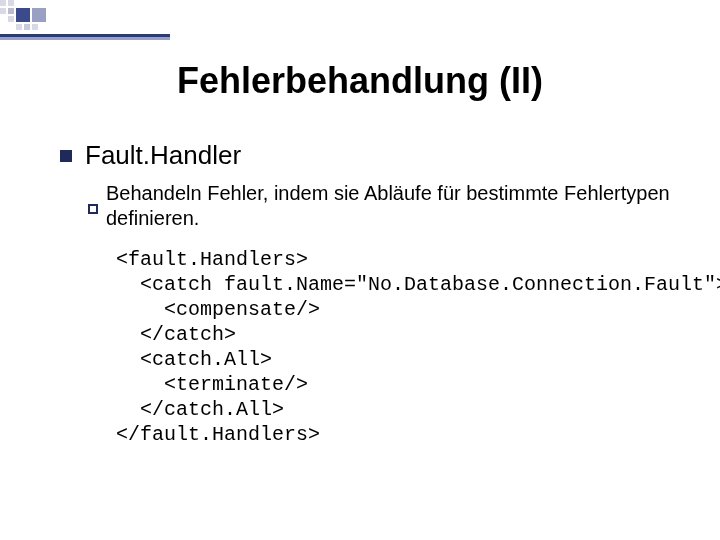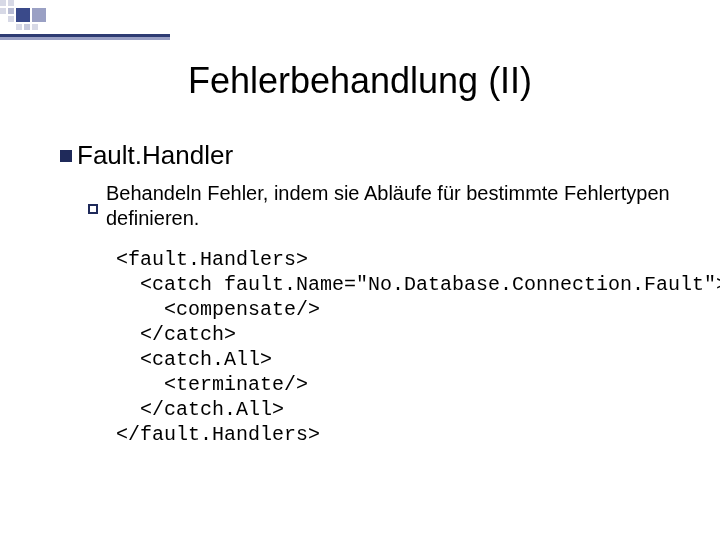--- a/index.html
+++ b/index.html
@@ -26,32 +26,32 @@
     height: 46px;
   }
   .decor svg { display: block; }
   .title {
     position: absolute;
     left: 0;
     right: 0;
     top: 60px;
     text-align: center;
     font-size: 36px;
-    font-weight: 400;
+    font-weight: 700;
   }
   .body {
     position: absolute;
     top: 140px;
     left: 60px;
     right: 50px;
   }
   .lvl1 {
     display: flex;
     align-items: flex-start;
-    gap: 5px;
+    gap: 13px;
     font-size: 26px;
     margin-bottom: 10px;
   }
   .bullet-solid {
     width: 12px;
     height: 12px;
     background: #1f2a5a;
     margin-top: 10px;
     flex: 0 0 auto;
   }

